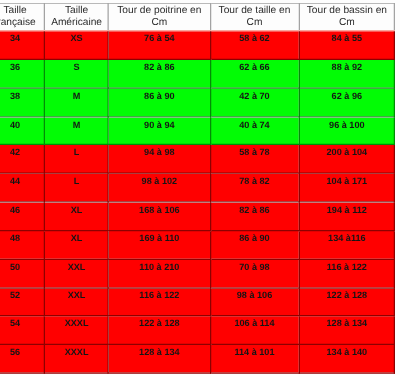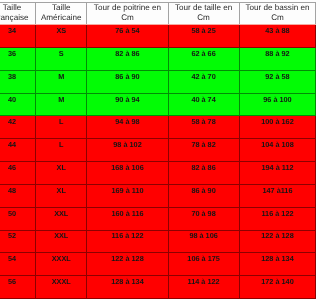--- a/index.html
+++ b/index.html
@@ -44,95 +44,95 @@
       <th>Tour de poitrine en Cm</th>
       <th>Tour de taille en Cm</th>
       <th>Tour de bassin en Cm</th>
     </tr>
   </thead>
   <tbody>
       <tr class="red">
         <td>34</td>
         <td>XS</td>
         <td>76 à 54</td>
-        <td>58 à 25</td>
-        <td>43 à 88</td>
+        <td>58 à 62</td>
+        <td>84 à 55</td>
       </tr>
       <tr class="green">
         <td>36</td>
         <td>S</td>
         <td>82 à 86</td>
         <td>62 à 66</td>
         <td>88 à 92</td>
       </tr>
       <tr class="green">
         <td>38</td>
         <td>M</td>
         <td>86 à 90</td>
         <td>42 à 70</td>
-        <td>92 à 58</td>
+        <td>62 à 96</td>
       </tr>
       <tr class="green">
         <td>40</td>
         <td>M</td>
         <td>90 à 94</td>
         <td>40 à 74</td>
         <td>96 à 100</td>
       </tr>
       <tr class="red">
         <td>42</td>
         <td>L</td>
         <td>94 à 98</td>
         <td>58 à 78</td>
-        <td>100 à 162</td>
+        <td>200 à 104</td>
       </tr>
       <tr class="red">
         <td>44</td>
         <td>L</td>
         <td>98 à 102</td>
         <td>78 à 82</td>
-        <td>104 à 108</td>
+        <td>104 à 171</td>
       </tr>
       <tr class="red">
         <td>46</td>
         <td>XL</td>
         <td>168 à 106</td>
         <td>82 à 86</td>
         <td>194 à 112</td>
       </tr>
       <tr class="red">
         <td>48</td>
         <td>XL</td>
         <td>169 à 110</td>
         <td>86 à 90</td>
-        <td>147 à116</td>
+        <td>134 à116</td>
       </tr>
       <tr class="red">
         <td>50</td>
         <td>XXL</td>
-        <td>160 à 116</td>
+        <td>110 à 210</td>
         <td>70 à 98</td>
         <td>116 à 122</td>
       </tr>
       <tr class="red">
         <td>52</td>
         <td>XXL</td>
         <td>116 à 122</td>
         <td>98 à 106</td>
         <td>122 à 128</td>
       </tr>
       <tr class="red">
         <td>54</td>
         <td>XXXL</td>
         <td>122 à 128</td>
-        <td>106 à 175</td>
+        <td>106 à 114</td>
         <td>128 à 134</td>
       </tr>
       <tr class="red">
         <td>56</td>
         <td>XXXL</td>
         <td>128 à 134</td>
-        <td>114 à 122</td>
-        <td>172 à 140</td>
+        <td>114 à 101</td>
+        <td>134 à 140</td>
       </tr>
   </tbody>
 </table>
 </div>
 
 </body></html>

